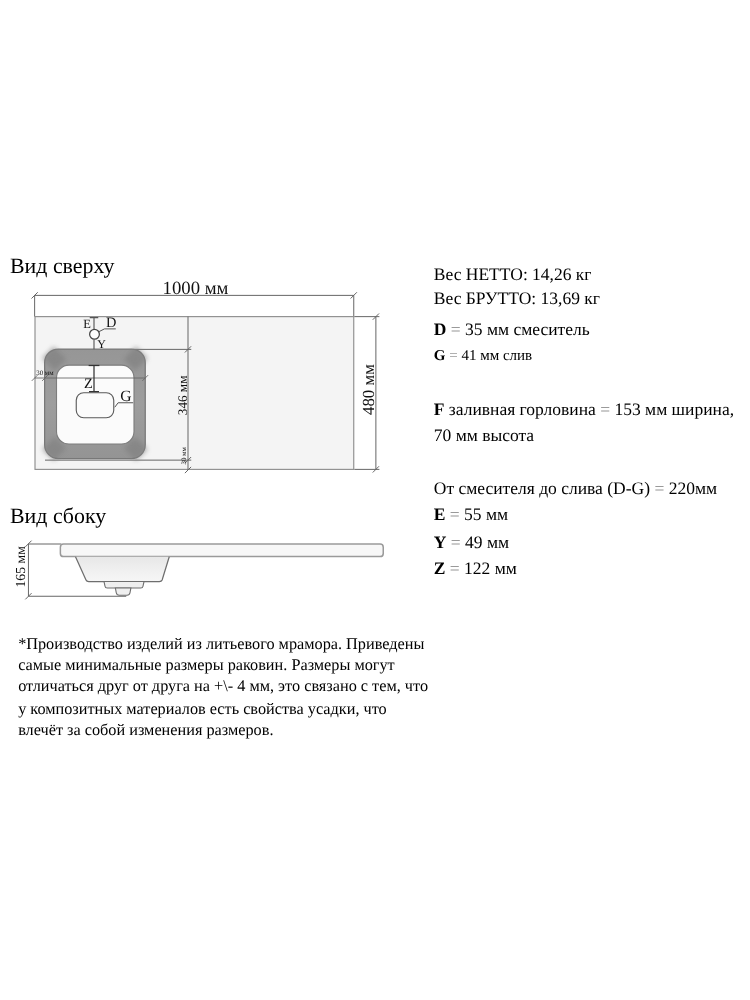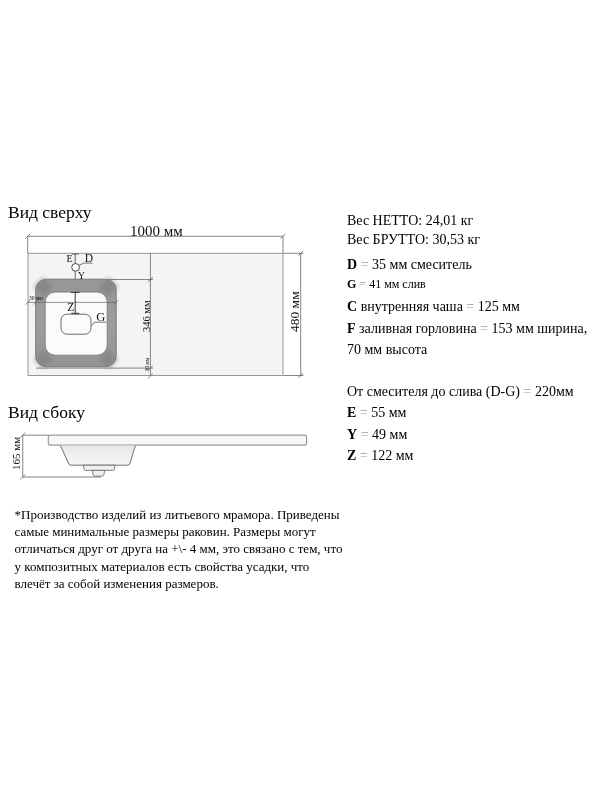--- a/index.html
+++ b/index.html
@@ -10,29 +10,28 @@
   svg text{font-family:"Liberation Serif", serif;fill:#111;}
 </style>
 </head>
 <body>
 <div id="page">
 
 <div class="abs" style="left:8px;top:204px;font-size:17.5px;">Вид сверху</div>
 
 <div class="abs" style="left:8px;top:403.8px;font-size:17.5px;text-align:center;">Вид сбоку</div>
 
-<div class="abs" style="left:347px;top:214.4px;font-size:14px;">Вес НЕТТО: 24,01 кг</div>
+<div class="abs" style="left:347px;top:214.4px;font-size:14px;">Вес НЕТТО: 14,26 кг</div>
 
-<div class="abs" style="left:347px;top:233.4px;font-size:14px;">Вес БРУТТО: 30,53 кг</div>
+<div class="abs" style="left:347px;top:233.4px;font-size:14px;">Вес БРУТТО: 13,69 кг</div>
 
 <div class="abs" style="left:347px;top:257.9px;font-size:14px;"><b>D</b> <span class="eq">=</span> 35 мм смеситель</div>
 
 <div class="abs" style="left:347px;top:277.9px;font-size:12px;"><b>G</b> <span class="eq">=</span> 41 мм слив</div>
 
-<div class="abs" style="left:347px;top:299.9px;font-size:14px;"><b>C</b> внутренняя чаша <span class="eq">=</span> 125 мм</div>
 
 <div class="abs" style="left:347px;top:321.9px;font-size:14px;"><b>F</b> заливная горловина <span class="eq">=</span> 153 мм ширина,</div>
 
 <div class="abs" style="left:347px;top:343.4px;font-size:14px;">70 мм высота</div>
 
 <div class="abs" style="left:347px;top:384.9px;font-size:14px;">От смесителя до слива (D-G) <span class="eq">=</span> 220мм</div>
 
 <div class="abs" style="left:347px;top:405.9px;font-size:14px;"><b>E</b> <span class="eq">=</span> 55 мм</div>
 
 <div class="abs" style="left:347px;top:427.9px;font-size:14px;"><b>Y</b> <span class="eq">=</span> 49 мм</div>

